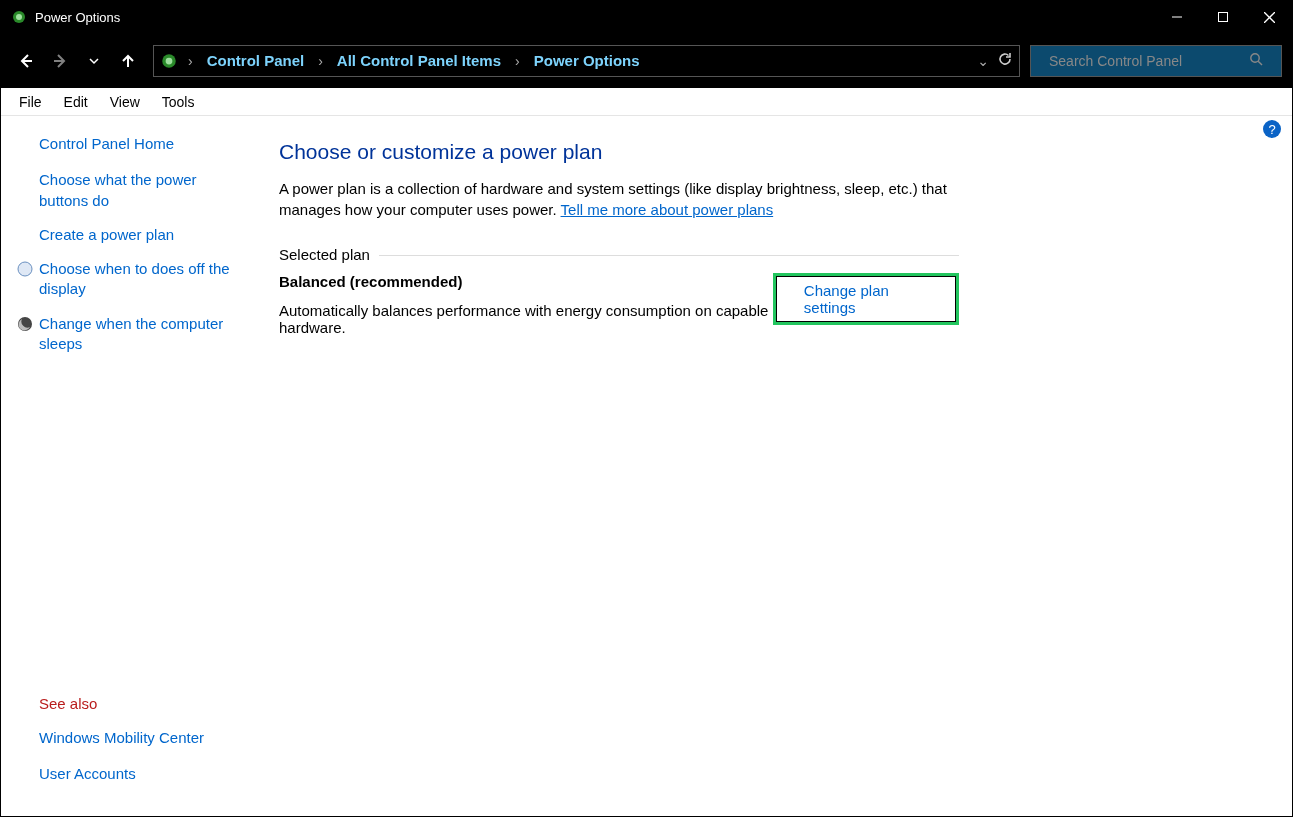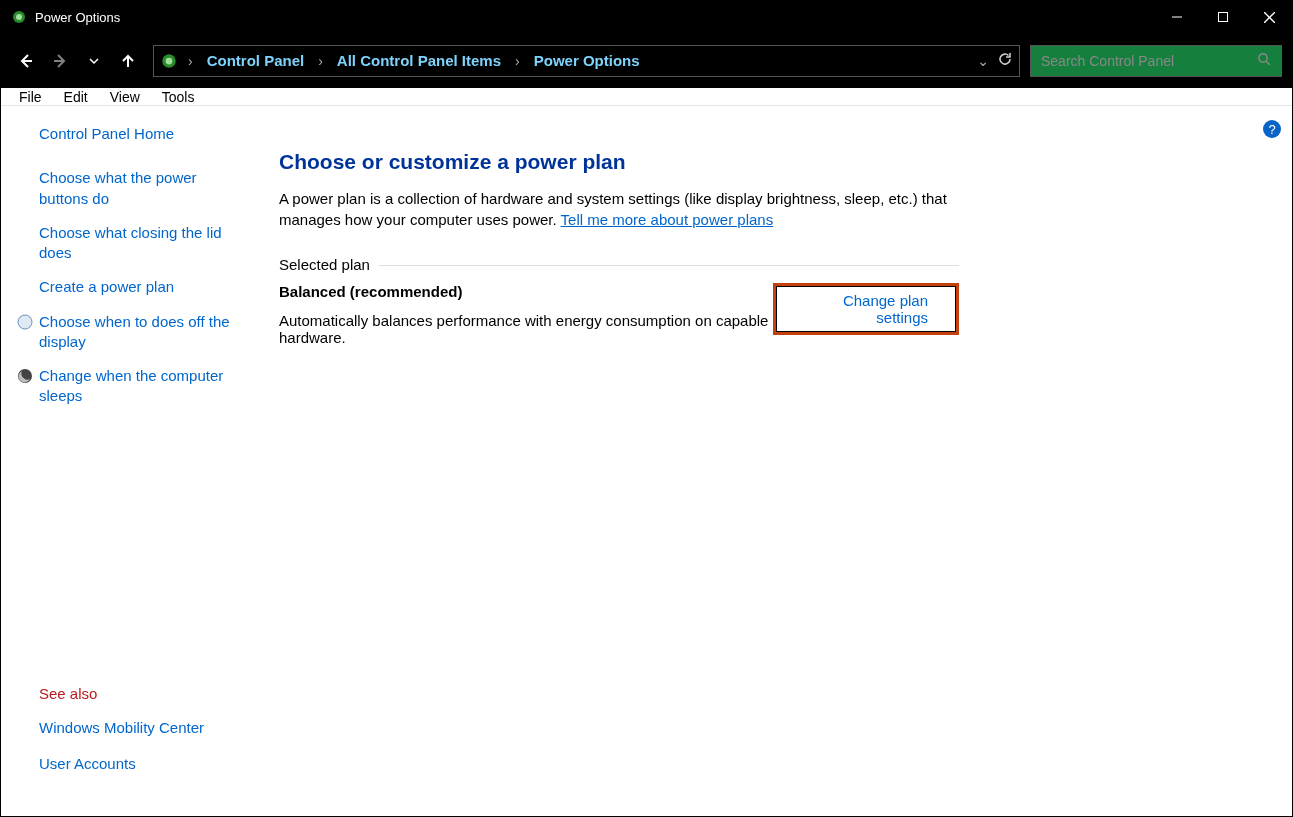--- a/index.html
+++ b/index.html
@@ -58,34 +58,34 @@
     gap: 6px;
     margin:0 6px;
   }
   .addressbar .folder-icon { width:18px; height:18px; display:inline-block;}
   .crumb { color:#7dd3fc; font-size:15px; padding:0 4px;font-weight:bold;}
   .crumb-sep { color:#aaa; padding:0 4px;}
   .addr-right { margin-left:auto; display:flex; gap:8px; align-items:center;}
   .searchbox {
     width: 252px; height:32px;
     border:1px solid #555;
-    background:#15803d;
+    background:#0c4a6e;
     display:flex; align-items:center;
-    padding: 0 10px;
+    padding: 0 18px;
     color:#888;
   }
   .searchbox input {
     background:transparent; border:none; color:#fff;
     flex:1; font-size:14px; outline:none;
   }
   .searchbox input::placeholder{ color:#888;}
   .search-glyph { color:#888; }
   
   .menubar {
-    height:18px;
+    height:28px;
     border-bottom:1px solid #e5e5e5;
     display:flex;
     align-items:center;
     padding: 0 8px;
     gap: 2px;
     font-size:14px;
   }
   .menubar .menu-item { padding: 2px 10px; }
   
   .content {
@@ -99,21 +99,21 @@
     display:flex;
     flex-direction:column;
   }
   .sidebar a.side-link, .sidebar .see-also a {
     color:#0066cc;
     text-decoration:none;
     display:block;
     font-size:15px;
     line-height:1.35;
   }
-  .side-home { margin-bottom: 24px;}
+  .side-home { margin-bottom: 16px;}
   .side-item { margin-bottom: 14px; position:relative;}
   .side-item .bullet-icon {
     position:absolute; left:-22px; top:2px;
     width:16px; height:16px;
   }
   .see-also-wrap { margin-top:auto; }
   .see-also-label { color:#b91c1c; font-size:15px; margin-bottom:16px;}
   .see-also a { margin-bottom:16px; }
   .main {
     flex:1;
@@ -127,24 +127,23 @@
     right: 12px;
     width:18px;height:18px;
     background:#0a63c6;
     border-radius:50%;
     color:#fff;
     font-size:13px;
     display:flex;align-items:center;justify-content:center;
   }
   h1.page-title {
     color:#003399;
-    font-weight:700;
+    font-weight:400;
     font-size:21px;
     margin-bottom: 14px;
-    margin-top: 20px;
   }
   .desc { font-size:15px; line-height:1.4; margin-bottom: 26px;}
   .desc a { color:#0066cc; text-decoration:underline;}
   .fieldset-label {
     font-size:15px;
     margin-bottom:8px;
     position:relative;
   }
   .fieldset-label::after{
     content:"";
@@ -160,25 +159,24 @@
     justify-content:space-between;
     margin-top:10px;
   }
   .plan-name { font-weight:700; font-size:15px;}
   .plan-sub { font-size:15px; margin-top:12px;}
   .change-plan {
     color:#0066cc;
     text-decoration:none;
     font-size:15px;
     padding: 6px 28px;
-    border:3px solid #c2410c;
+    border:3px solid #22c55e;
     outline:1px solid #000;
     outline-offset:-4px;
     display:inline-block;
-    text-align:right;
   }
 </style>
 </head>
 <body>
 
 <div class="titlebar">
   <span class="app-icon">
     <svg width="16" height="16" viewBox="0 0 16 16">
       <circle cx="8" cy="8" r="6" fill="#2a8a2a"></circle>
       <circle cx="8" cy="8" r="3" fill="#9fe09f"></circle>
@@ -275,23 +273,20 @@
 
 <div class="content">
 
   <div class="sidebar">
     <a href="#" class="side-link side-home">Control Panel Home</a>
 
     <div class="side-item">
         <a href="#" class="side-link">Choose what the power buttons do</a>
       </div>
     <div class="side-item">
-        <a href="#" class="side-link">Choose what closing the lid does</a>
-      </div>
-    <div class="side-item">
         <a href="#" class="side-link">Create a power plan</a>
       </div>
     <div class="side-item">
       <span class="bullet-icon">
         <svg width="16" height="16" viewBox="0 0 16 16">
             <circle cx="8" cy="8" r="7" fill="#dfe8f5" stroke="#6a90c0"></circle>
           </svg>
       </span>
       <a href="#" class="side-link">Choose when to does off the display</a>
     </div>

